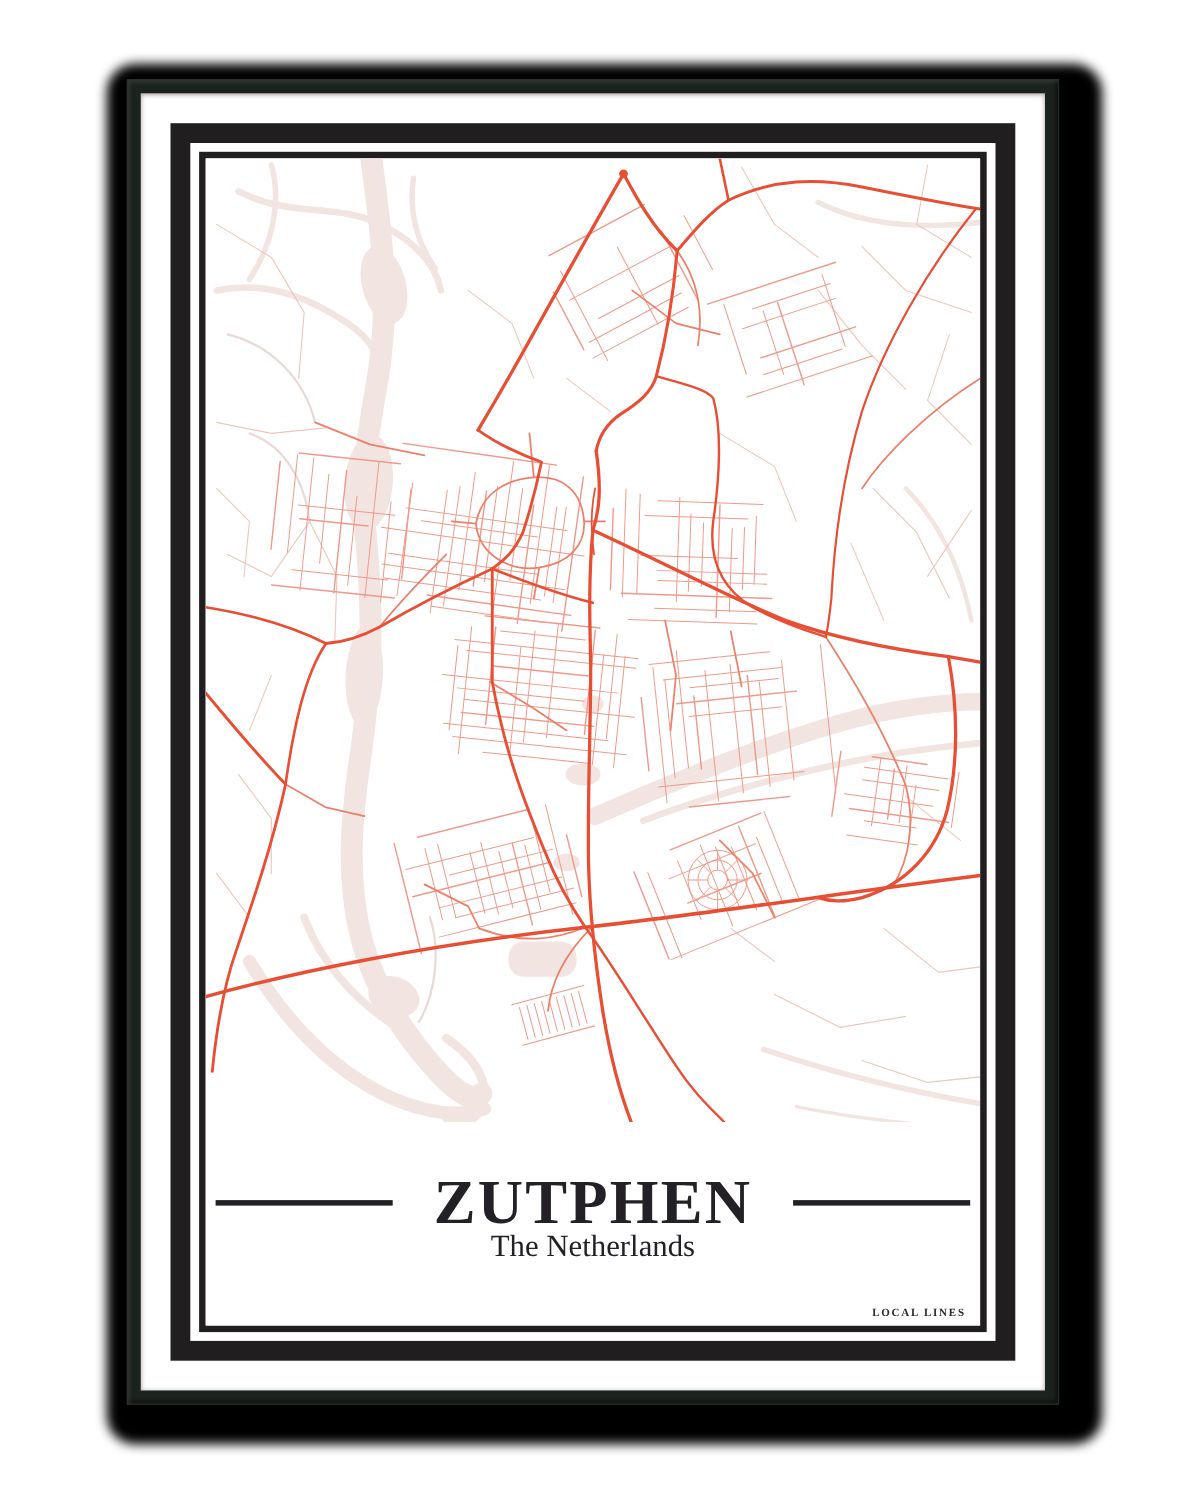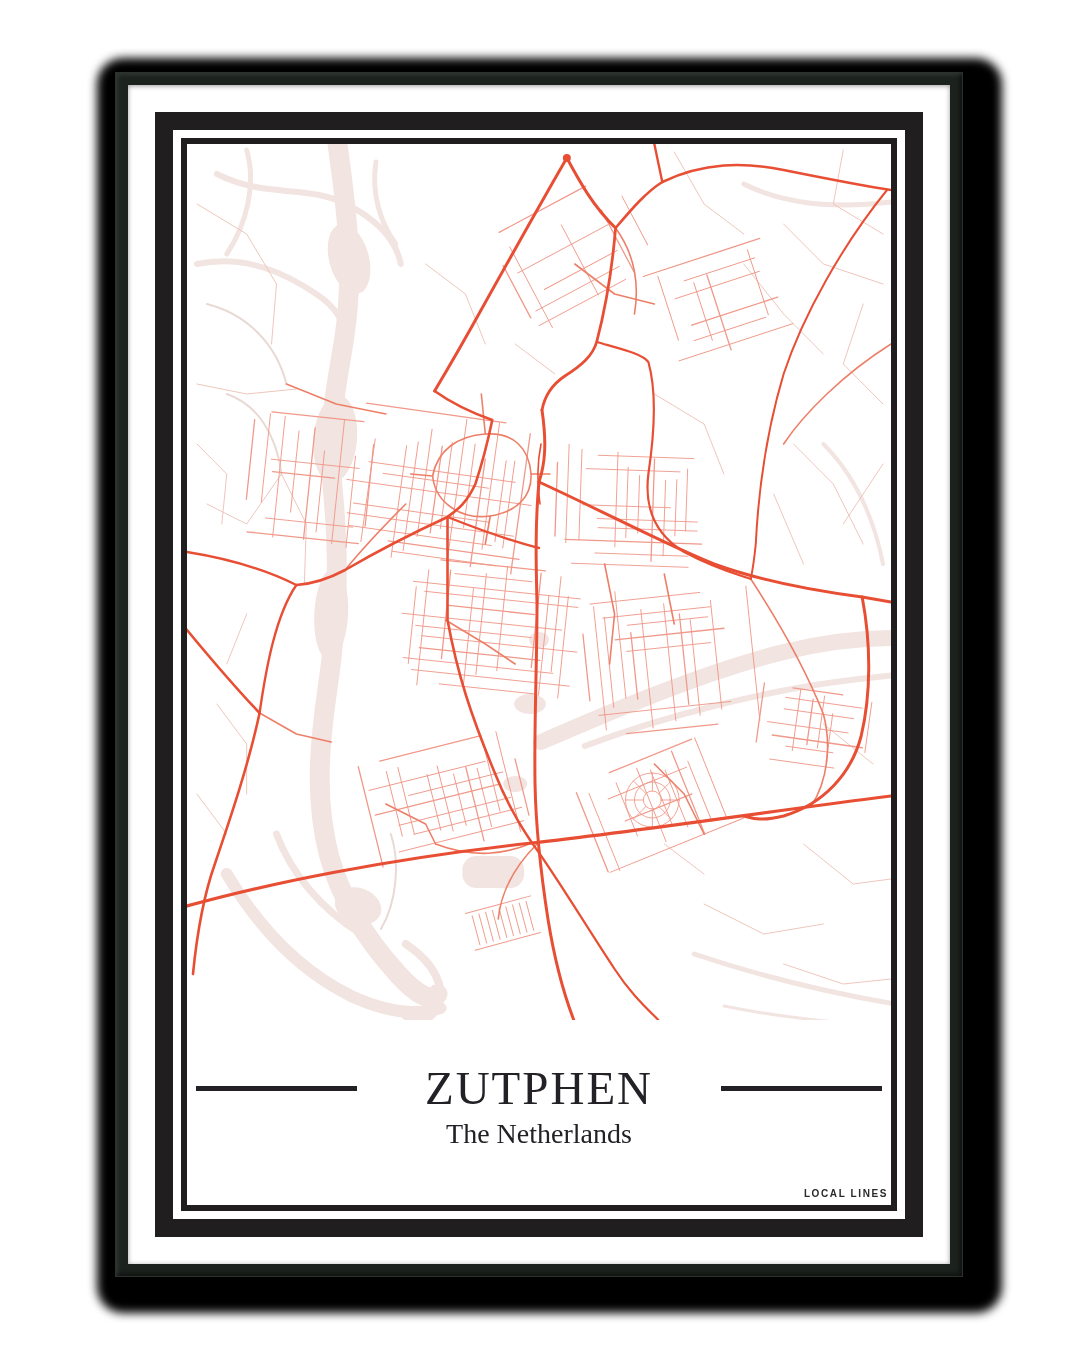--- a/index.html
+++ b/index.html
@@ -15,28 +15,28 @@
                     inset -3px -3px 5px rgba(0,0,0,.55);}
   .mat{position:absolute;inset:13px;background:var(--mat,#fff);
        box-shadow:inset 0 1px 5px rgba(0,0,0,.40);}
   .b-outer{position:absolute;inset:27px;border:18px solid var(--border_ink,#211e20);}
   .b-inner{position:absolute;inset:53px;border:6px solid var(--border_ink,#211e20);}
   .content{position:absolute;inset:59px;overflow:hidden;background:#fff;}
   .map{position:absolute;left:0;top:0;width:100%;height:876px;display:block;}
   .title-row{position:absolute;top:921px;left:0;right:0;display:flex;
              justify-content:space-between;align-items:center;padding:0 9px;}
   .rule{width:161px;height:5px;background:var(--text_ink,#232126);flex:0 0 auto;}
-  .title{font-family:"Liberation Serif",serif;font-weight:400;font-size:47px;
+  .title{font-family:"Liberation Serif",serif;font-weight:700;font-size:57px;
          line-height:1;letter-spacing:2px;color:var(--text_ink,#232126);
          margin:0;white-space:nowrap;}
   .subtitle{position:absolute;top:976px;left:0;right:0;text-align:center;
             font-family:"Liberation Serif",serif;font-weight:400;font-size:28px;
             line-height:1;color:var(--text_ink,#232126);margin:0;}
-  .brand{position:absolute;right:3px;bottom:6px;font-size:10px;font-weight:700;
-         letter-spacing:1.6px;color:#2a2a2a;font-family:Liberation Sans, sans-serif;padding-left:43px;}
+  .brand{position:absolute;right:13px;bottom:6px;font-size:10px;font-weight:700;
+         letter-spacing:1.6px;color:#2a2a2a;font-family:Liberation Serif, serif;padding-left:43px;}
 </style>
 </head>
 <body>
 
 <div class="scene">
   <div class="shadow"></div>
   <div class="frame">
     <div class="mat">
       <div class="b-outer"></div>
       <div class="b-inner"></div>

